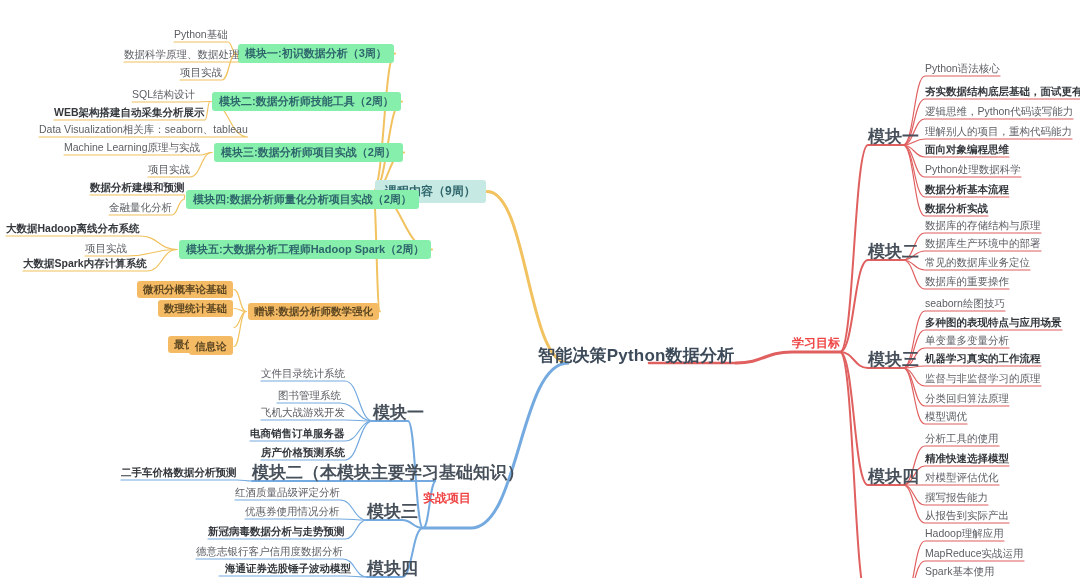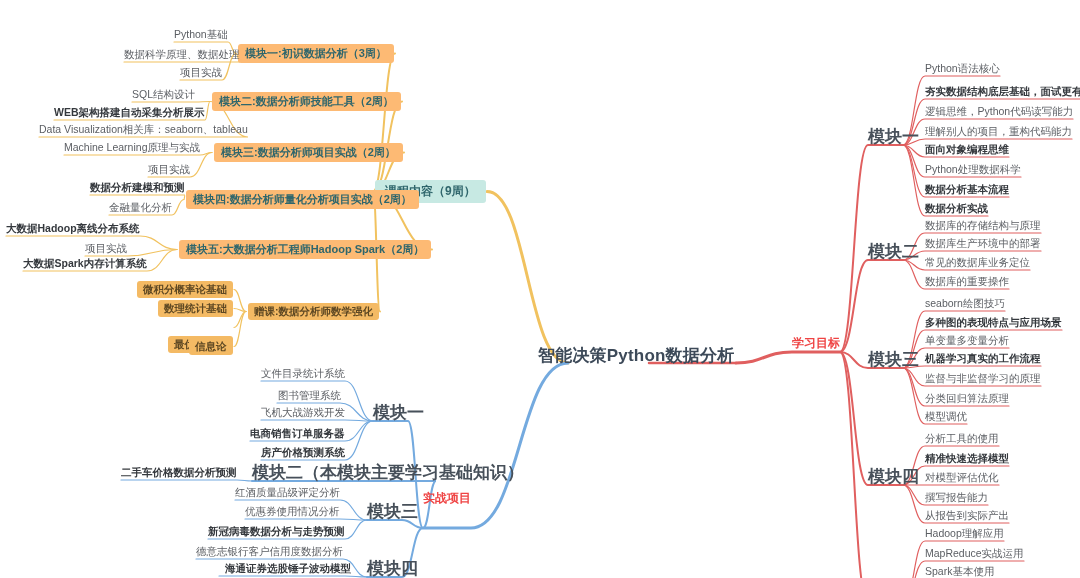--- a/index.html
+++ b/index.html
@@ -8,21 +8,21 @@
     font-family:"Liberation Sans","DejaVu Sans",sans-serif;overflow:hidden;
   }
   #links{position:absolute;left:0;top:0;}
   .node{position:absolute;white-space:nowrap;z-index:2;}
   .plain{font-size:10.5px;line-height:13px;color:#5b5e63;}
   .bold{font-weight:bold;color:#34383d;}
   .module{font-size:17px;line-height:14px;font-weight:bold;color:#47505a;}
   .blabel{font-size:12px;line-height:15px;font-weight:bold;color:#ef4444;}
   .root{font-size:17px;line-height:22px;font-weight:bold;color:#3d4a59;letter-spacing:.2px;}
   .box{font-size:11px;line-height:13px;font-weight:bold;padding:3px 7px;border-radius:3px;}
-  .box-teal{background:#fdba74;color:#2f666c;}
+  .box-teal{background:#86efac;color:#2f666c;}
   .box-teal-big{background:#c7e9e3;color:#2f666c;font-size:12px;line-height:15px;padding:4px 10px;}
   .box-orange{background:#f4ba64;color:#5e4823;font-size:10.5px;padding:2px 6px;}
 </style>
 </head>
 <body>
 
 <div id="canvas">
   <svg id="links" width="1080" height="578" viewBox="0 0 1080 578">
       <path d="M 487 191.5 C 527.5 191.5, 527.5 363, 568 363" fill="none" stroke="#f1c25f" stroke-width="3" stroke-linecap="round"></path>
       <path d="M 395 53.5 C 384 53.5, 384 191.5, 373 191.5" fill="none" stroke="#f1c25f" stroke-width="2" stroke-linecap="round"></path>

